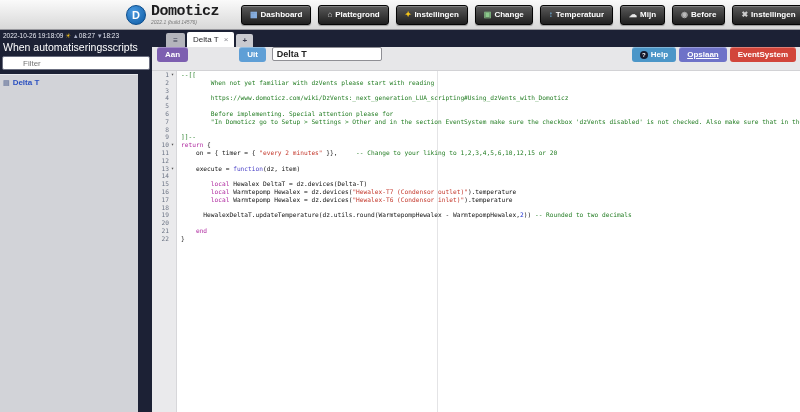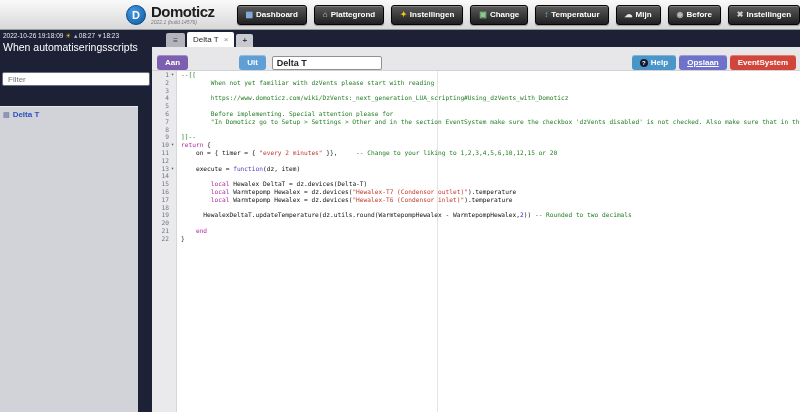--- a/index.html
+++ b/index.html
@@ -9,62 +9,62 @@
 
   
   .header { height:30px; flex:0 0 30px; background:linear-gradient(#fafafa,#d8d8d8);
             border-bottom:1px solid #97979c; display:flex; align-items:center; padding-left:126px; }
   .logo { display:flex; align-items:center; gap:5px; }
   .logo-circle { width:20px; height:20px; border-radius:50%;
                  background:radial-gradient(circle at 35% 30%, #4899e0, #0d5aa3);
                  color:#fff; font-weight:bold; font-size:11px; display:flex;
                  align-items:center; justify-content:center; border:1px solid #0a4c8c; }
   .logo-text { display:flex; flex-direction:column; line-height:1; }
-  .logo-title { font-size:15px; font-weight:bold; color:#1d1d1f; letter-spacing:-0.5px; }
+  .logo-title { font-size:15px; font-weight:bold; color:#1d1d1f; letter-spacing:-0.5px;font-family:Liberation Mono, monospace; }
   .logo-sub { font-size:5px; color:#777; font-style:italic; margin-top:1px; }
   .nav { display:flex; gap:7px; margin-left:22px; }
   .navbtn { display:flex; align-items:center; gap:3px; height:20px; padding:0 8px;
             background:linear-gradient(#5a5a5a,#1f1f1f); border:1px solid #050505;
             border-radius:3px; color:#fff; font-size:8px; font-weight:bold;
             box-shadow:inset 0 1px 0 rgba(255,255,255,.25), 0 1px 1px rgba(0,0,0,.3);
             white-space:nowrap; cursor:pointer; }
   .navic { font-size:8px; line-height:1; }
 
   
   .cols { flex:1; display:flex; min-height:0; }
 
   
   .sidebar { flex:0 0 152px; width:152px; background:#1c2135; display:flex;
              flex-direction:column; color:#fff; }
   .status { font-size:6.5px; padding:2px 3px 1px; white-space:nowrap; color:#e8eaf2; }
   .sun { color:#f6c41c; }
   .tri { color:#aab0c6; font-size:6px; }
   .side-title { font-size:10.5px; color:#fff; padding:0 3px 3px; white-space:nowrap; }
-  .filter { margin:16px 2px; height:14px; border:1px solid #6b6f80; border-radius:2px;
-            font-size:8px; padding:0 5px; color:#333; background:#fff;
+  .filter { margin:0 2px; height:14px; border:1px solid #6b6f80; border-radius:2px;
+            font-size:8px; padding:0 20px; color:#333; background:#fff;
             font-family:"Liberation Sans", sans-serif; }
   .script-list { margin-top:4px; margin-right:14px; background:#d2d3d8; flex:1;
                  border-top:1px solid #e7e8ec; }
   .script-item { display:flex; align-items:center; gap:3px; padding:3px 2px 3px 3px;
                  font-size:8px; color:#2b50c0; font-weight:bold; cursor:pointer; }
   .script-ic { color:#7b87a8; font-size:7px; }
 
   
   .main { flex:1; display:flex; flex-direction:column; min-width:0; }
   .tabbar { flex:0 0 17px; background:#1c2135; display:flex; align-items:flex-end;
             padding-left:14px; gap:2px; }
   .tab { display:flex; align-items:center; justify-content:center; cursor:pointer;
          border-radius:2px 2px 0 0; font-size:8px; }
   .tab-menu { width:19px; height:14px; background:#b4b5bc; color:#33364a; font-size:8px; }
   .tab-active { height:15px; background:#fff; color:#2a2a2e; padding:0 6px; gap:5px; }
   .tab-close { color:#8a8a92; font-size:8px; line-height:1; cursor:pointer; }
   .tab-add { width:17px; height:13px; background:#c9cad0; color:#33364a; font-weight:bold; }
 
   .toolbar { flex:0 0 24px; background:#e7e7e9; border-bottom:1px solid #d2d2d5;
-             display:flex; align-items:flex-end; padding:0 4px 0 5px; gap:3px; }
+             display:flex; align-items:flex-start; padding:0 4px 0 5px; gap:3px; }
   .btn { height:15px; display:flex; align-items:center; justify-content:center;
          padding:0 8px; border-radius:3px; color:#fff; font-size:8px; font-weight:bold;
          cursor:pointer; box-shadow:inset 0 1px 0 rgba(255,255,255,.3); white-space:nowrap; }
   .btn-on  { background:#7d5fb0; }
   .btn-off { background:#5f9fd6;margin-left:48px; }
   .btn-help { background:#4b96c8; gap:3px; }
   .btn-save { background:#6e72c8;text-decoration:underline; }
   .btn-del  { background:#d2453a; }
   .help-dot { width:8px; height:8px; border-radius:50%; background:#15192b; color:#fff;
               font-size:6px; display:flex; align-items:center; justify-content:center; }

